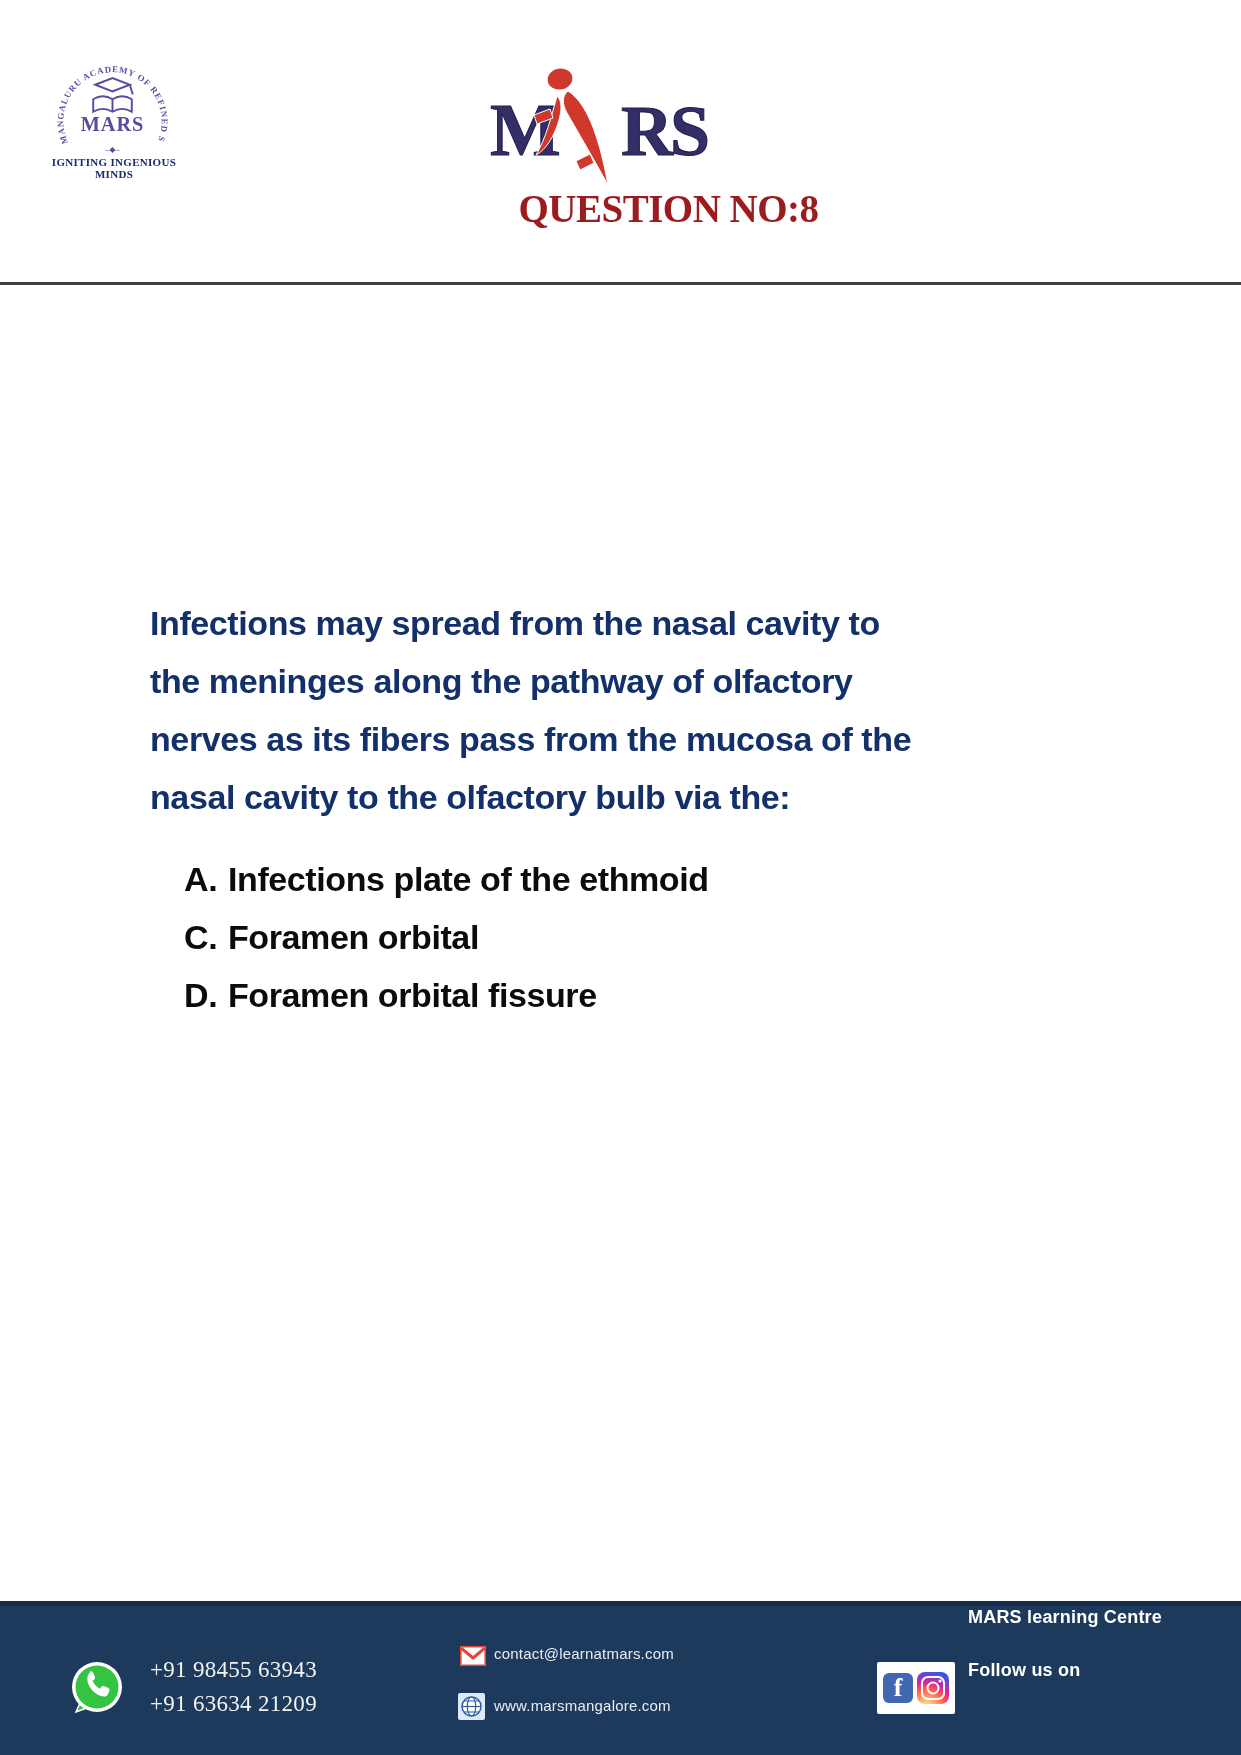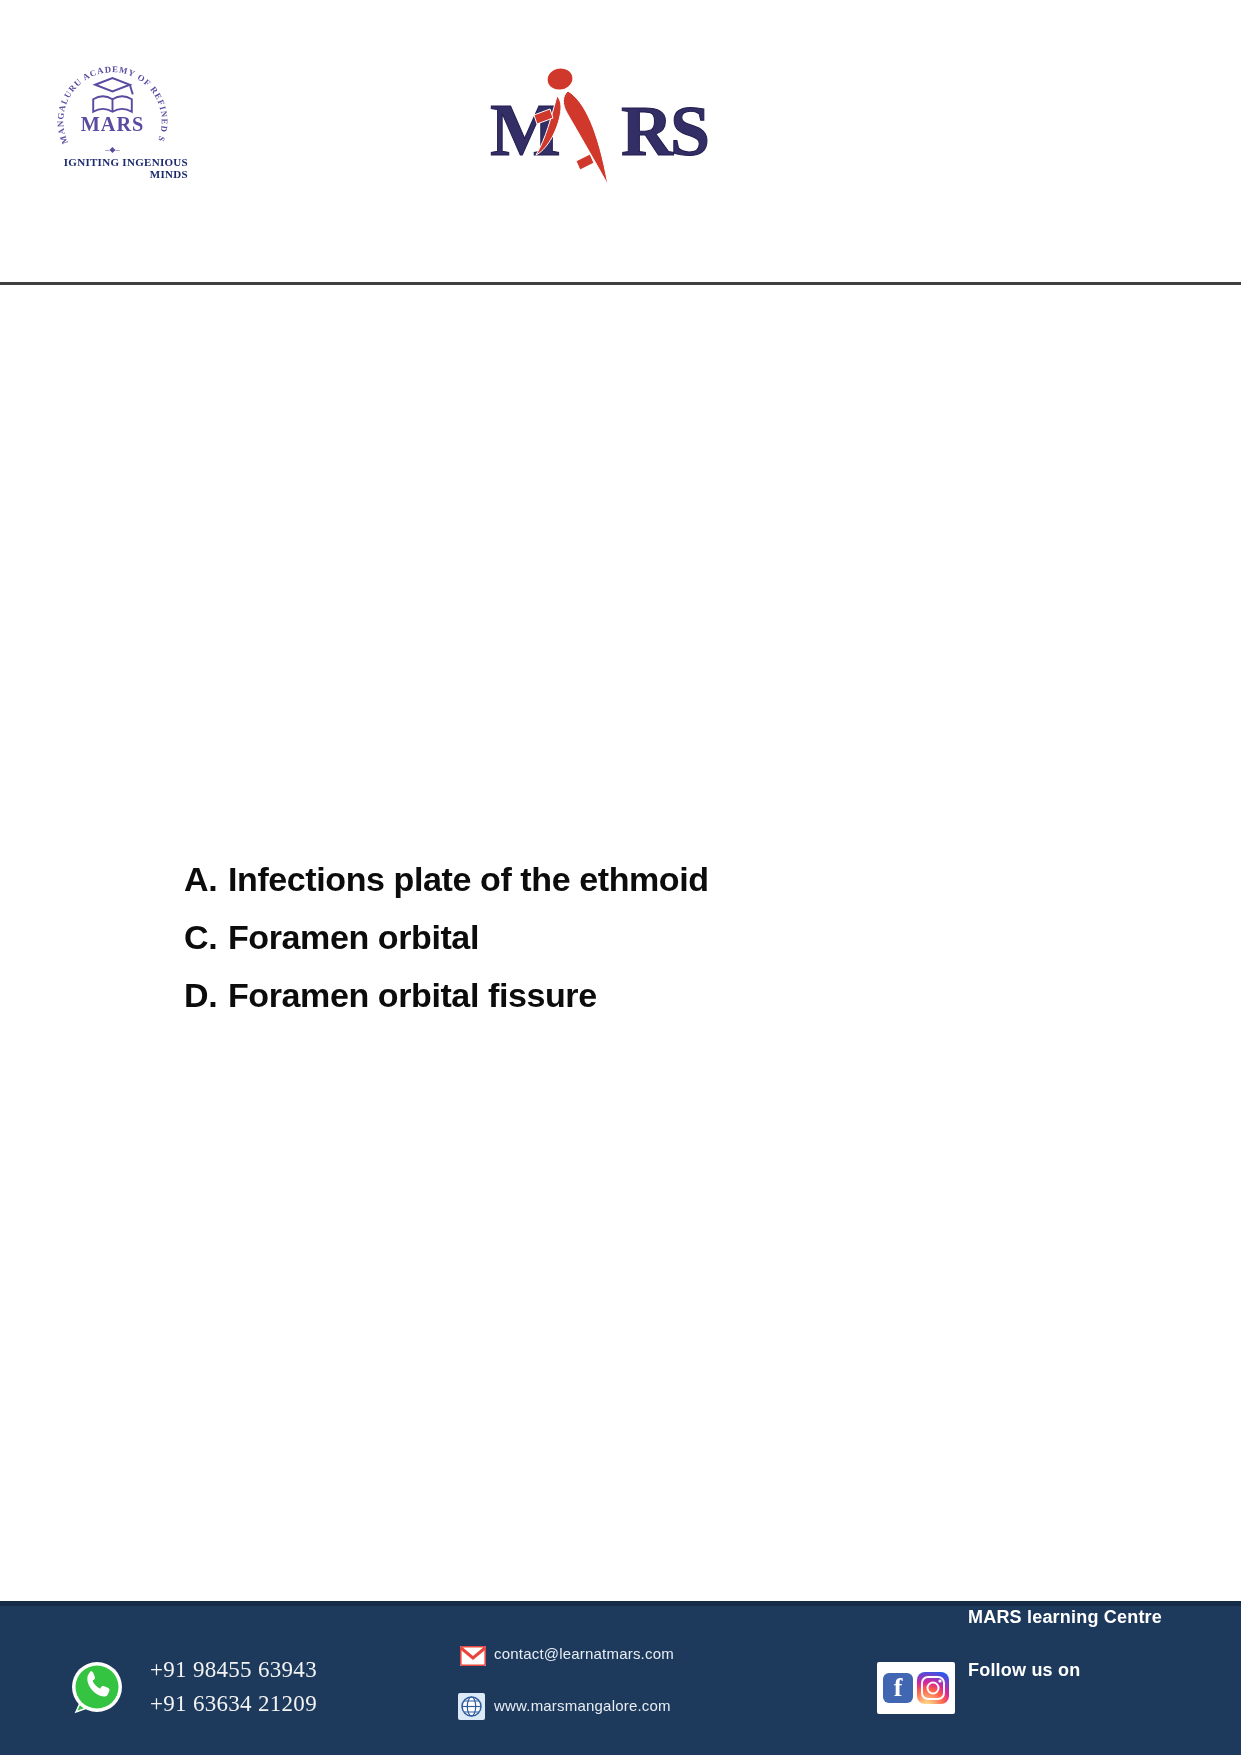--- a/index.html
+++ b/index.html
@@ -7,21 +7,21 @@
   .page {
     position:relative; width:1241px; height:1755px; margin:0 auto;
     background:#ffffff; overflow:hidden;
     font-family:"Liberation Sans", sans-serif;
   }
   .abs { position:absolute; }
 
   
   .seal-motto {
     position:absolute; left:40px; top:156px; width:148px;
-    text-align:right; font-family:"Liberation Serif", serif;
+    text-align:center; font-family:"Liberation Serif", serif;
     font-weight:bold; font-size:11px; letter-spacing:0.3px; color:#1c2a6e;
   }
   .q-title {
     position:absolute; top:186px; left:50%;
     transform:translateX(calc(-50% + 48px));
     font-family:"Liberation Serif", serif; font-weight:bold;
     font-size:39px; letter-spacing:-0.5px; color:#9c1b1e; white-space:nowrap;
   }
   .rule { position:absolute; left:0; right:0; top:282px; height:3px; background:#3f3f3f; }
 
@@ -99,23 +99,30 @@
     <text x="133" y="97" font-family="Liberation Serif, serif" font-weight="bold" font-size="72" letter-spacing="-3" fill="#332f66" stroke="#1f1b4e" stroke-width="1">RS</text>
     <g fill="#cf382a" stroke="#ffffff" stroke-width="1">
       <ellipse cx="72" cy="21" rx="13" ry="11" transform="rotate(-12 72 21)"></ellipse>
       <path d="M 80,33 C 97,44 110,72 120,127 C 104,98 90,74 79,55 C 74,46 74,38 80,33 Z"></path>
       <path d="M 69,38 C 63,60 58,80 48,97 C 58,92 68,76 72,58 C 74,48 73,42 69,38 Z"></path>
       <path d="M 46,57 L 62,51 L 65,60 L 49,66 Z"></path>
       <path d="M 88,103 L 102,96 L 106,105 L 92,112 Z"></path>
     </g>
   </svg>
 
+  <div class="q-title">QUESTION NO:8</div>
 
   <div class="rule"></div>
 
+  <div class="question">
+    <div>Infections may spread from the nasal cavity to</div>
+    <div>the meninges along the pathway of olfactory</div>
+    <div>nerves as its fibers pass from the mucosa of the</div>
+    <div>nasal cavity to the olfactory bulb via the:</div>
+  </div>
 
   <div class="options">
     <div class="option">
       <span class="letter">A.</span><span>Infections plate of the ethmoid</span>
     </div>
     <div class="option">
       <span class="letter">C.</span><span>Foramen orbital</span>
     </div>
     <div class="option">
       <span class="letter">D.</span><span>Foramen orbital fissure</span>

